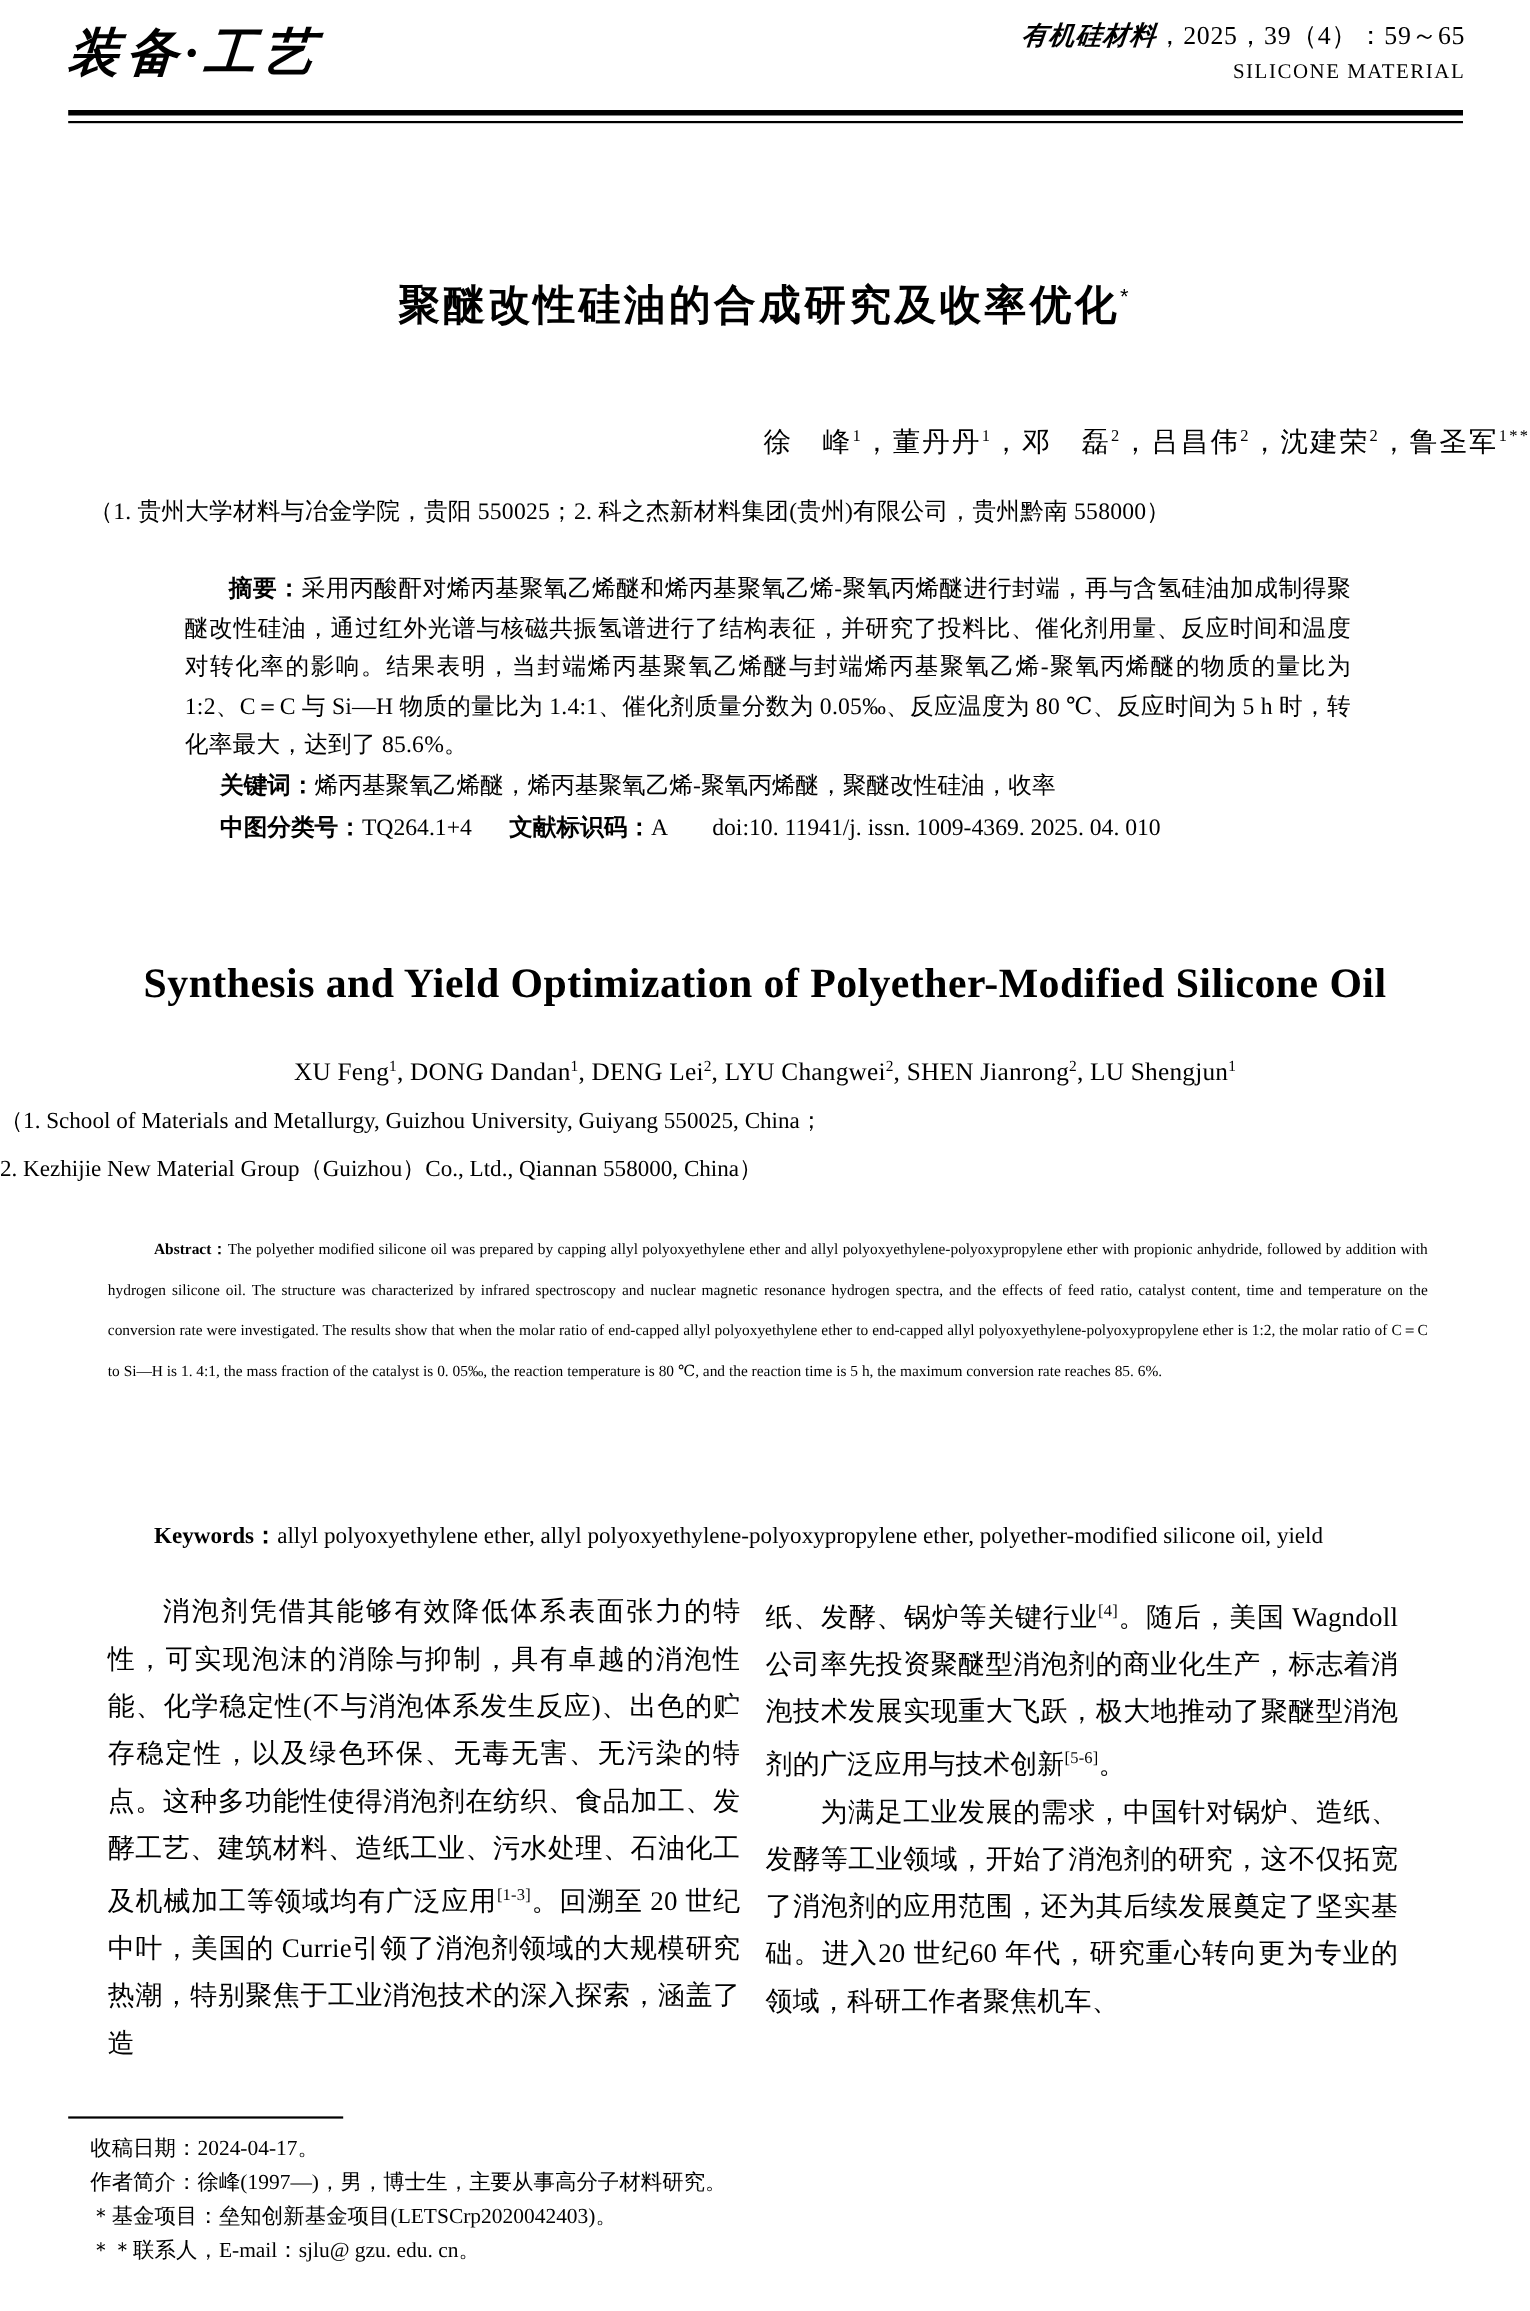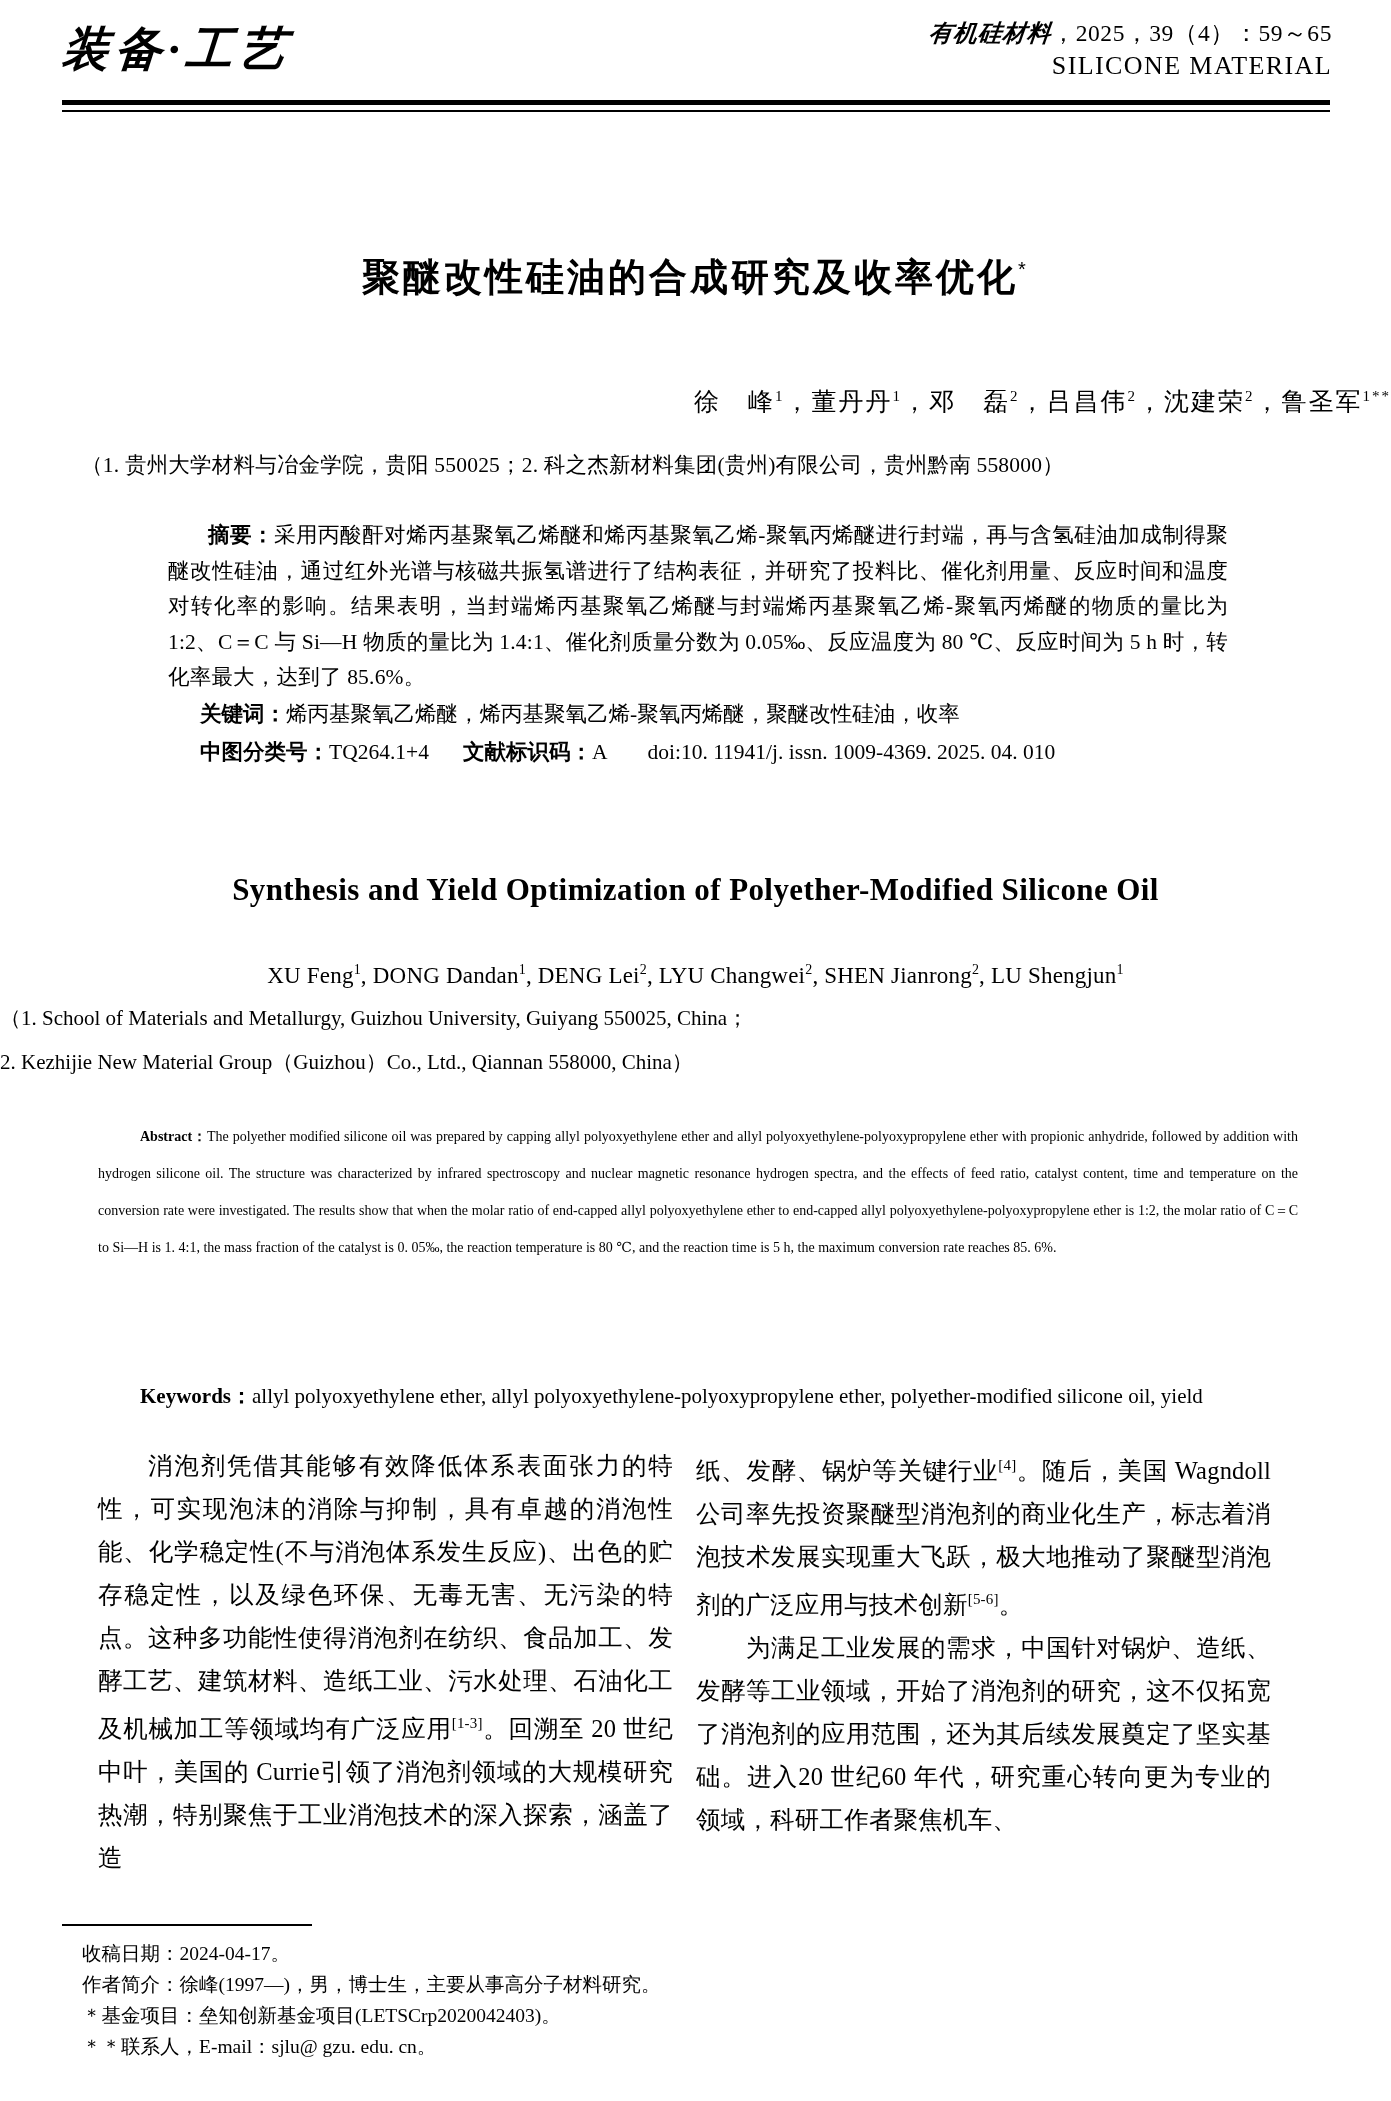--- a/index.html
+++ b/index.html
@@ -59,21 +59,21 @@
     white-space: nowrap;
   }
   .journal-cn {
     font-weight: 700;
     font-style: italic;
     letter-spacing: 1px;
     transform: skewX(-6deg);
     display: inline-block;
   }
   .journal-en {
-    font-size: 26px;
+    font-size: 19px;
     line-height: 30px;
     letter-spacing: 1.4px;
     margin-top: 3px;
   }
   .rule-thick {
     position: absolute;
     left: 62px;
     top: 100px;
     width: 1268px;
     height: 5px;
@@ -163,21 +163,21 @@
   .clc-cn .sp1 { display: inline-block; width: 34px; }
   .clc-cn .sp2 { display: inline-block; width: 40px; }
 
   
   .title-en {
     position: absolute;
     left: 0;
     top: 872px;
     width: 1391px;
     text-align: center;
-    font-size: 31px;
+    font-size: 38px;
     font-weight: 700;
     letter-spacing: 0.4px;
   }
   .authors-en {
     position: absolute;
     left: 0;
     top: 962px;
     width: 1391px;
     text-align: center;
     font-size: 23px;

